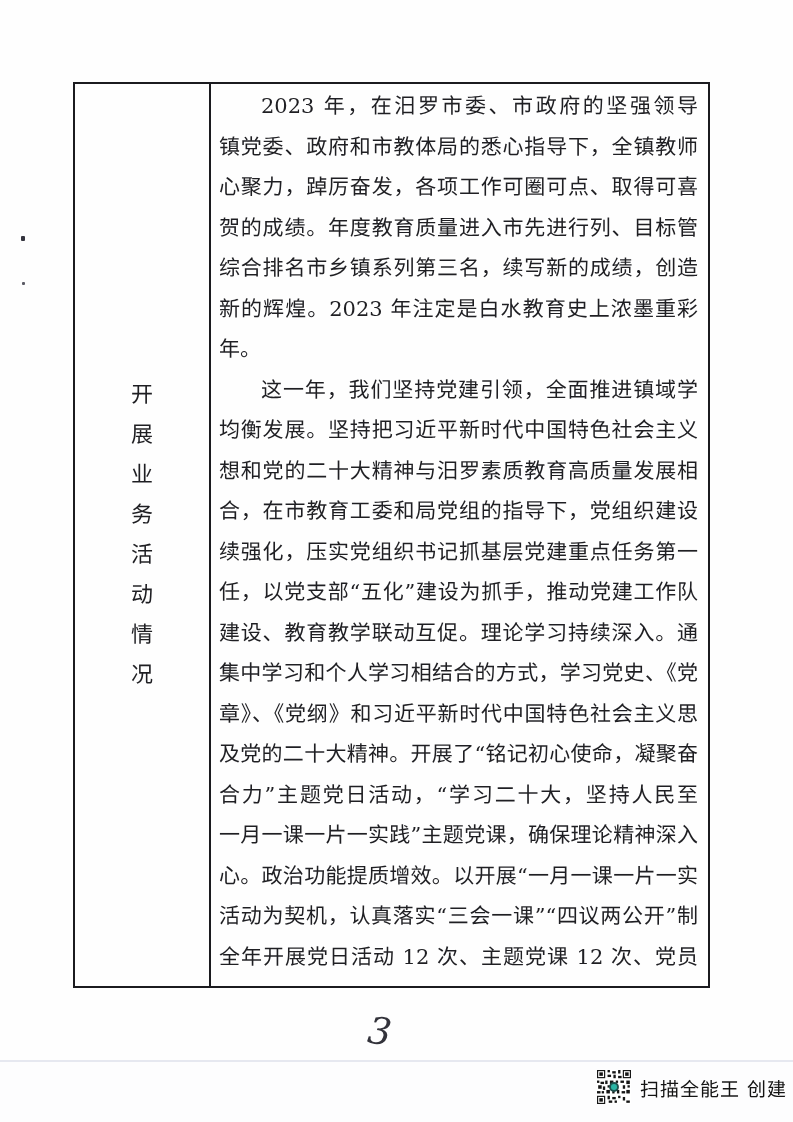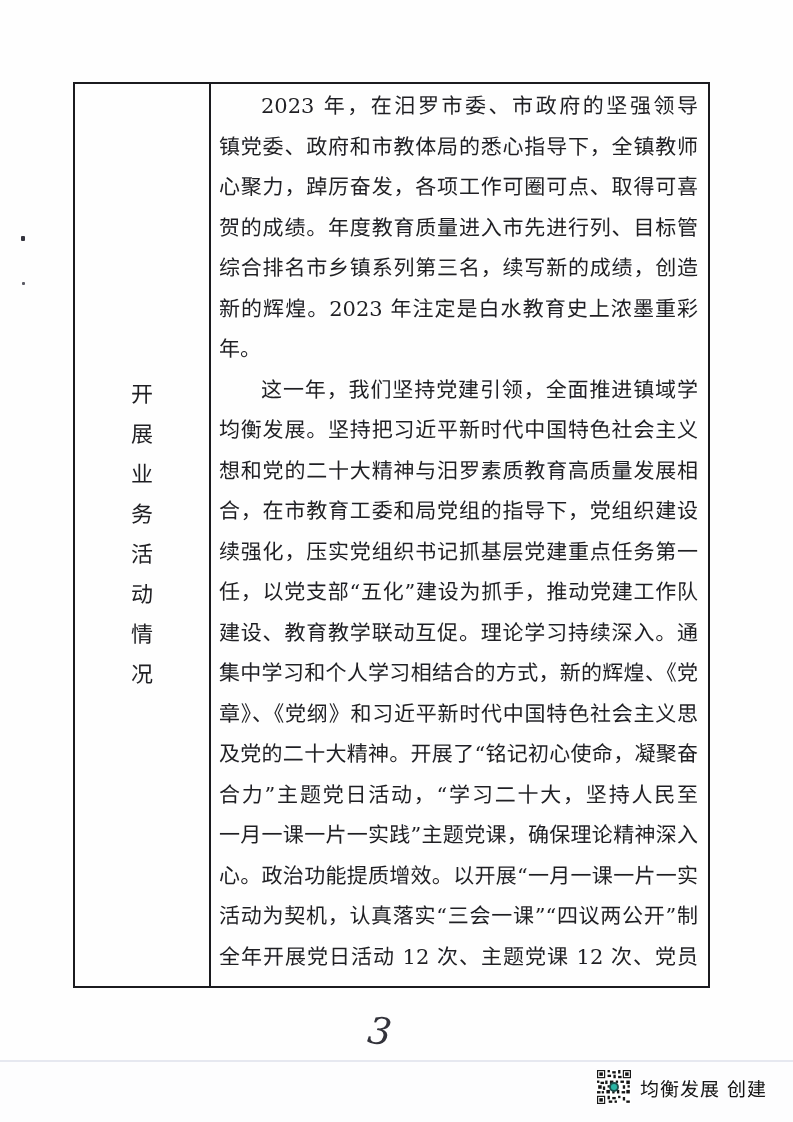--- a/index.html
+++ b/index.html
@@ -118,21 +118,21 @@
           <div class="line">综合排名市乡镇系列第三名，续写新的成绩，创造了</div>
           <div class="line">新的辉煌。2023 年注定是白水教育史上浓墨重彩的一</div>
           <div class="line para-end">年。</div>
           <div class="line indent">这一年，我们坚持党建引领，全面推进镇域学校</div>
           <div class="line">均衡发展。坚持把习近平新时代中国特色社会主义思</div>
           <div class="line">想和党的二十大精神与汨罗素质教育高质量发展相结</div>
           <div class="line">合，在市教育工委和局党组的指导下，党组织建设持</div>
           <div class="line">续强化，压实党组织书记抓基层党建重点任务第一责</div>
           <div class="line">任，以党支部“五化”建设为抓手，推动党建工作队伍</div>
           <div class="line">建设、教育教学联动互促。理论学习持续深入。通过</div>
-          <div class="line">集中学习和个人学习相结合的方式，新的辉煌、《党</div>
+          <div class="line">集中学习和个人学习相结合的方式，学习党史、《党</div>
           <div class="line">章》、《党纲》和习近平新时代中国特色社会主义思想</div>
           <div class="line">及党的二十大精神。开展了“铭记初心使命，凝聚奋进</div>
           <div class="line">合力”主题党日活动，“学习二十大，坚持人民至上，</div>
           <div class="line">一月一课一片一实践”主题党课，确保理论精神深入人</div>
           <div class="line">心。政治功能提质增效。以开展“一月一课一片一实践”</div>
           <div class="line">活动为契机，认真落实“三会一课”“四议两公开”制度。</div>
           <div class="line">全年开展党日活动 12 次、主题党课 12 次、党员实践</div>
         </div>
     </div>
   </div>
@@ -188,16 +188,16 @@
         <rect x="1" y="23" width="5" height="5"></rect>
       </g>
       <g fill="#161616">
         <rect x="2" y="2" width="3" height="3"></rect>
         <rect x="24" y="2" width="3" height="3"></rect>
         <rect x="2" y="24" width="3" height="3"></rect>
       </g>
       <circle cx="14.5" cy="14.5" r="4.2" fill="#1d4f4c"></circle>
       <circle cx="14.5" cy="14.5" r="2.6" fill="#2ab5a5"></circle>
     </svg>
-    <span class="watermark-label">均衡发展 创建</span>
+    <span class="watermark-label">扫描全能王 创建</span>
   </div>
 
 </div>
 
 </body></html>

